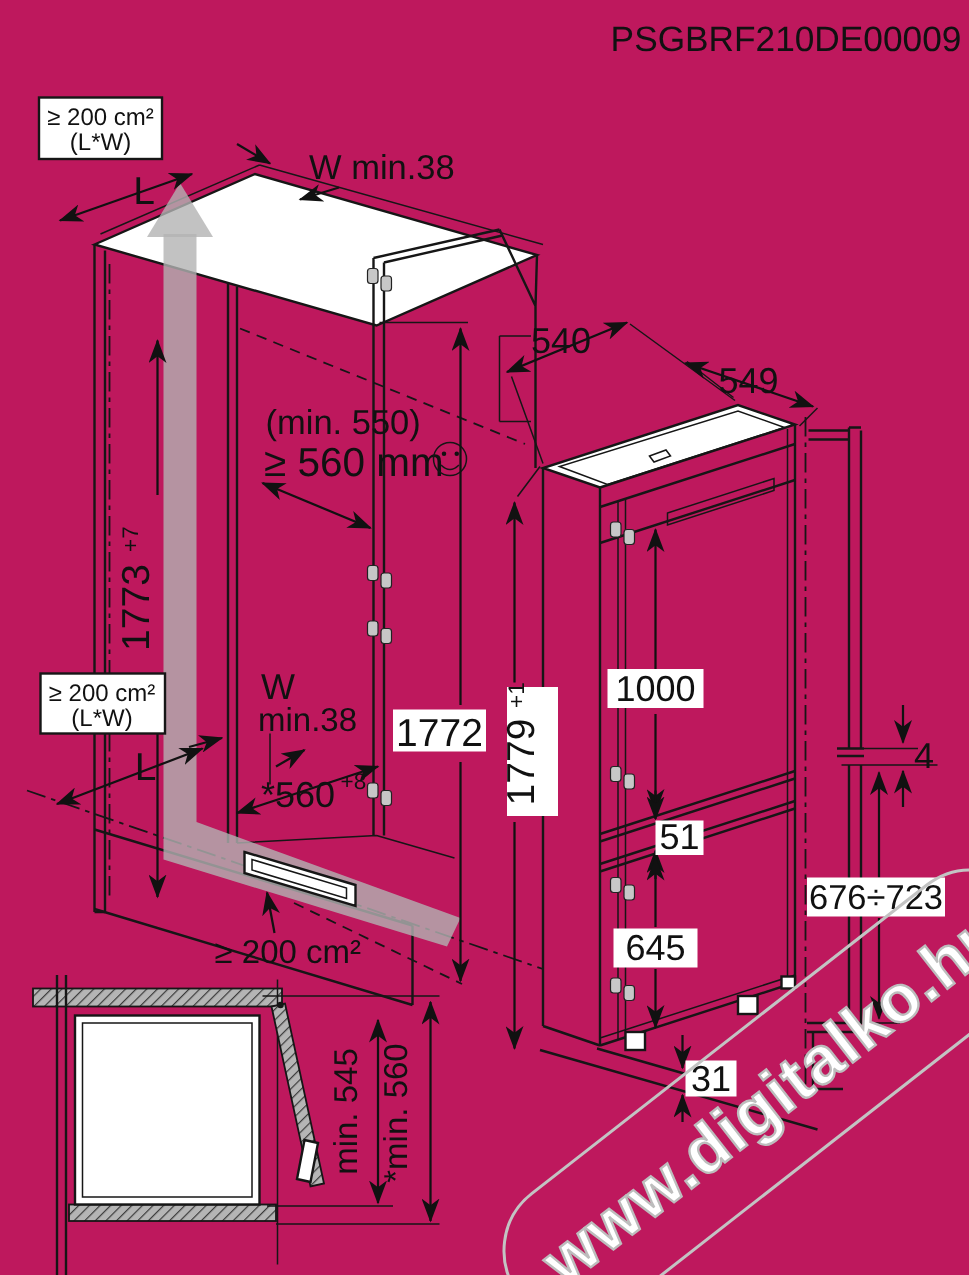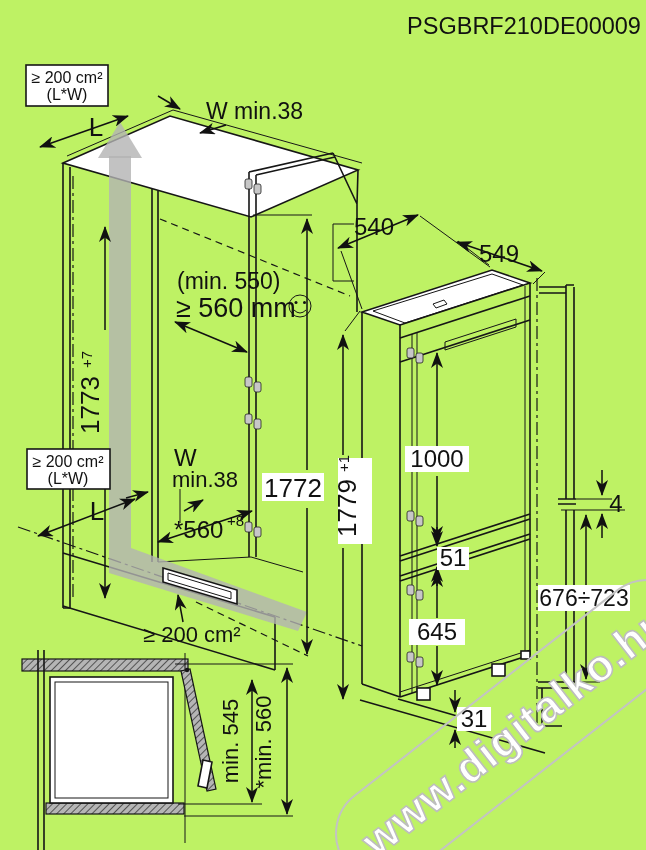--- a/index.html
+++ b/index.html
@@ -1,16 +1,16 @@
 <!DOCTYPE html>
 <html><head>
 <meta charset="utf-8">
 <style>
   html,body{margin:0;padding:0;background:#fff;}
-  #stage{position:relative;width:646px;height:850px;background:#bef264;overflow:hidden;
+  #stage{position:relative;width:646px;height:850px;background:#be185d;overflow:hidden;
          font-family:"Liberation Sans",sans-serif;}
   svg{position:absolute;left:0;top:0;}
   .ln{stroke:#161616;stroke-width:1.6;fill:none;}
   .thin{stroke:#161616;stroke-width:1;fill:none;}
   .face{stroke:#161616;stroke-width:1.6;fill:#fff;}
   .dash{stroke:#161616;stroke-width:1.2;fill:none;stroke-dasharray:7 5;}
   .dashdot{stroke:#161616;stroke-width:1.2;fill:none;stroke-dasharray:13 4 3 4;}
   .dim{stroke:#111;stroke-width:1.5;fill:none;}
   .lbl{fill:#111;font-family:"Liberation Sans",sans-serif;}
   .bg{fill:#fff;stroke:none;}

